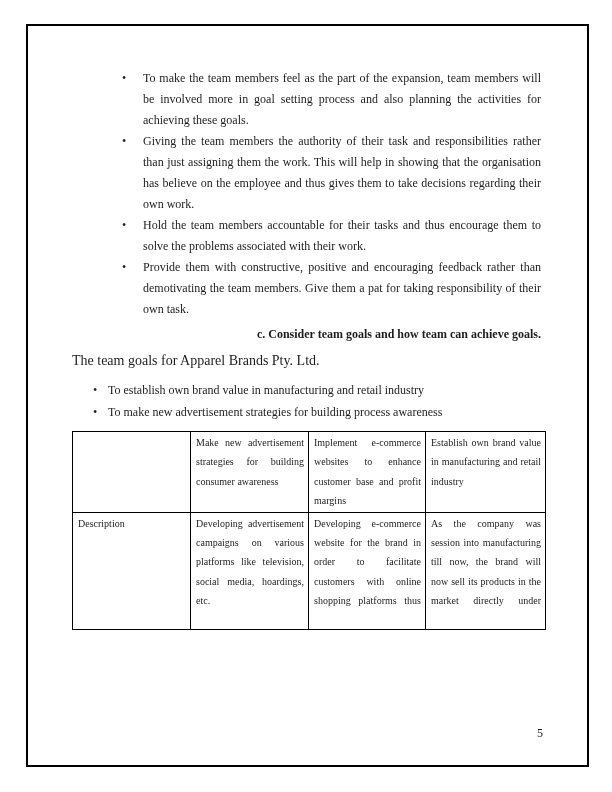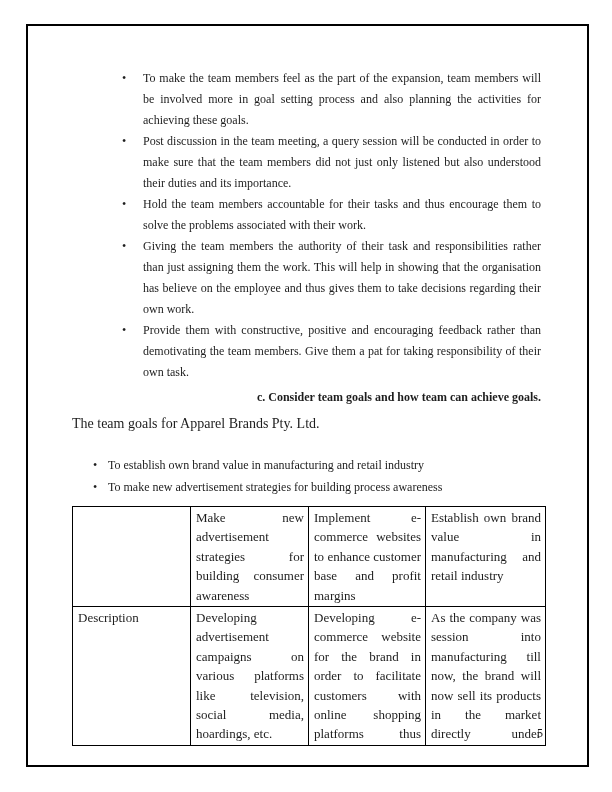--- a/index.html
+++ b/index.html
@@ -55,21 +55,21 @@
     line-height: 21px;
     margin: 4px 0 0 0;
     text-align: right;
   }
   .intro {
     font-size: 14px;
     line-height: 21px;
     margin: 5px 0 0 0;
   }
 
-  .goal-bullets { margin-top: 20px; font-family: Liberation Serif, serif; }
+  .goal-bullets { margin-top: 8px; font-family: Liberation Serif, serif; }
   .goal-bullets li {
     position: relative;
     padding-left: 36px;
     font-size: 12px;
     line-height: 22px;
     text-align: left;
   }
   .goal-bullets li::before {
     content: "\2022";
     position: absolute;
@@ -79,21 +79,21 @@
 
   table.goals-table {
     border-collapse: collapse;
     table-layout: fixed;
     width: 473px;
     margin-top: 8px;
   }
   .goals-table th, .goals-table td {
     border: 1.5px solid #000000;
     vertical-align: top;
-    font-size: 13px;
+    font-size: 10px;
     font-weight: normal;
     line-height: 19.4px;
     padding: 1px 4px 1px 5px;
     text-align: justify;
     overflow: hidden;
   }
   .goals-table .label-col { text-align: left; }
   .goals-table .header-row th { height: 75px; }
   .goals-table .desc-row td { height: 114px; margin-left: 32px; }
   .goals-table .cont { text-align-last: justify; }
@@ -109,23 +109,22 @@
 </head>
 <body>
 
 <div class="page">
   <div class="page-border"></div>
 
   <div class="content">
 
     <ul class="main-bullets">
       <li>To make the team members feel as the part of the expansion, team members will be involved more in goal setting process and also planning the activities for achieving these goals.</li>
-      <li>Post discussion in the team meeting, a query session will be conducted in order to make sure that the team members did not just only listened but also understood their duties and its importance.</li>
+      <li>Giving the team members the authority of their task and responsibilities rather than just assigning them the work. This will help in showing that the organisation has believe on the employee and thus gives them to take decisions regarding their own work.</li>
       <li>Hold the team members accountable for their tasks and thus encourage them to solve the problems associated with their work.</li>
-      <li>Giving the team members the authority of their task and responsibilities rather than just assigning them the work. This will help in showing that the organisation has believe on the employee and thus gives them to take decisions regarding their own work.</li>
       <li>Provide them with constructive, positive and encouraging feedback rather than demotivating the team members. Give them a pat for taking responsibility of their own task.</li>
     </ul>
 
     <p class="section-heading">c. Consider team goals and how team can achieve goals.</p>
 
     <p class="intro">The team goals for Apparel Brands Pty. Ltd.</p>
 
     <ul class="goal-bullets">
       <li>To establish own brand value in manufacturing and retail industry</li>
       <li>To make new advertisement strategies for building process awareness</li>

